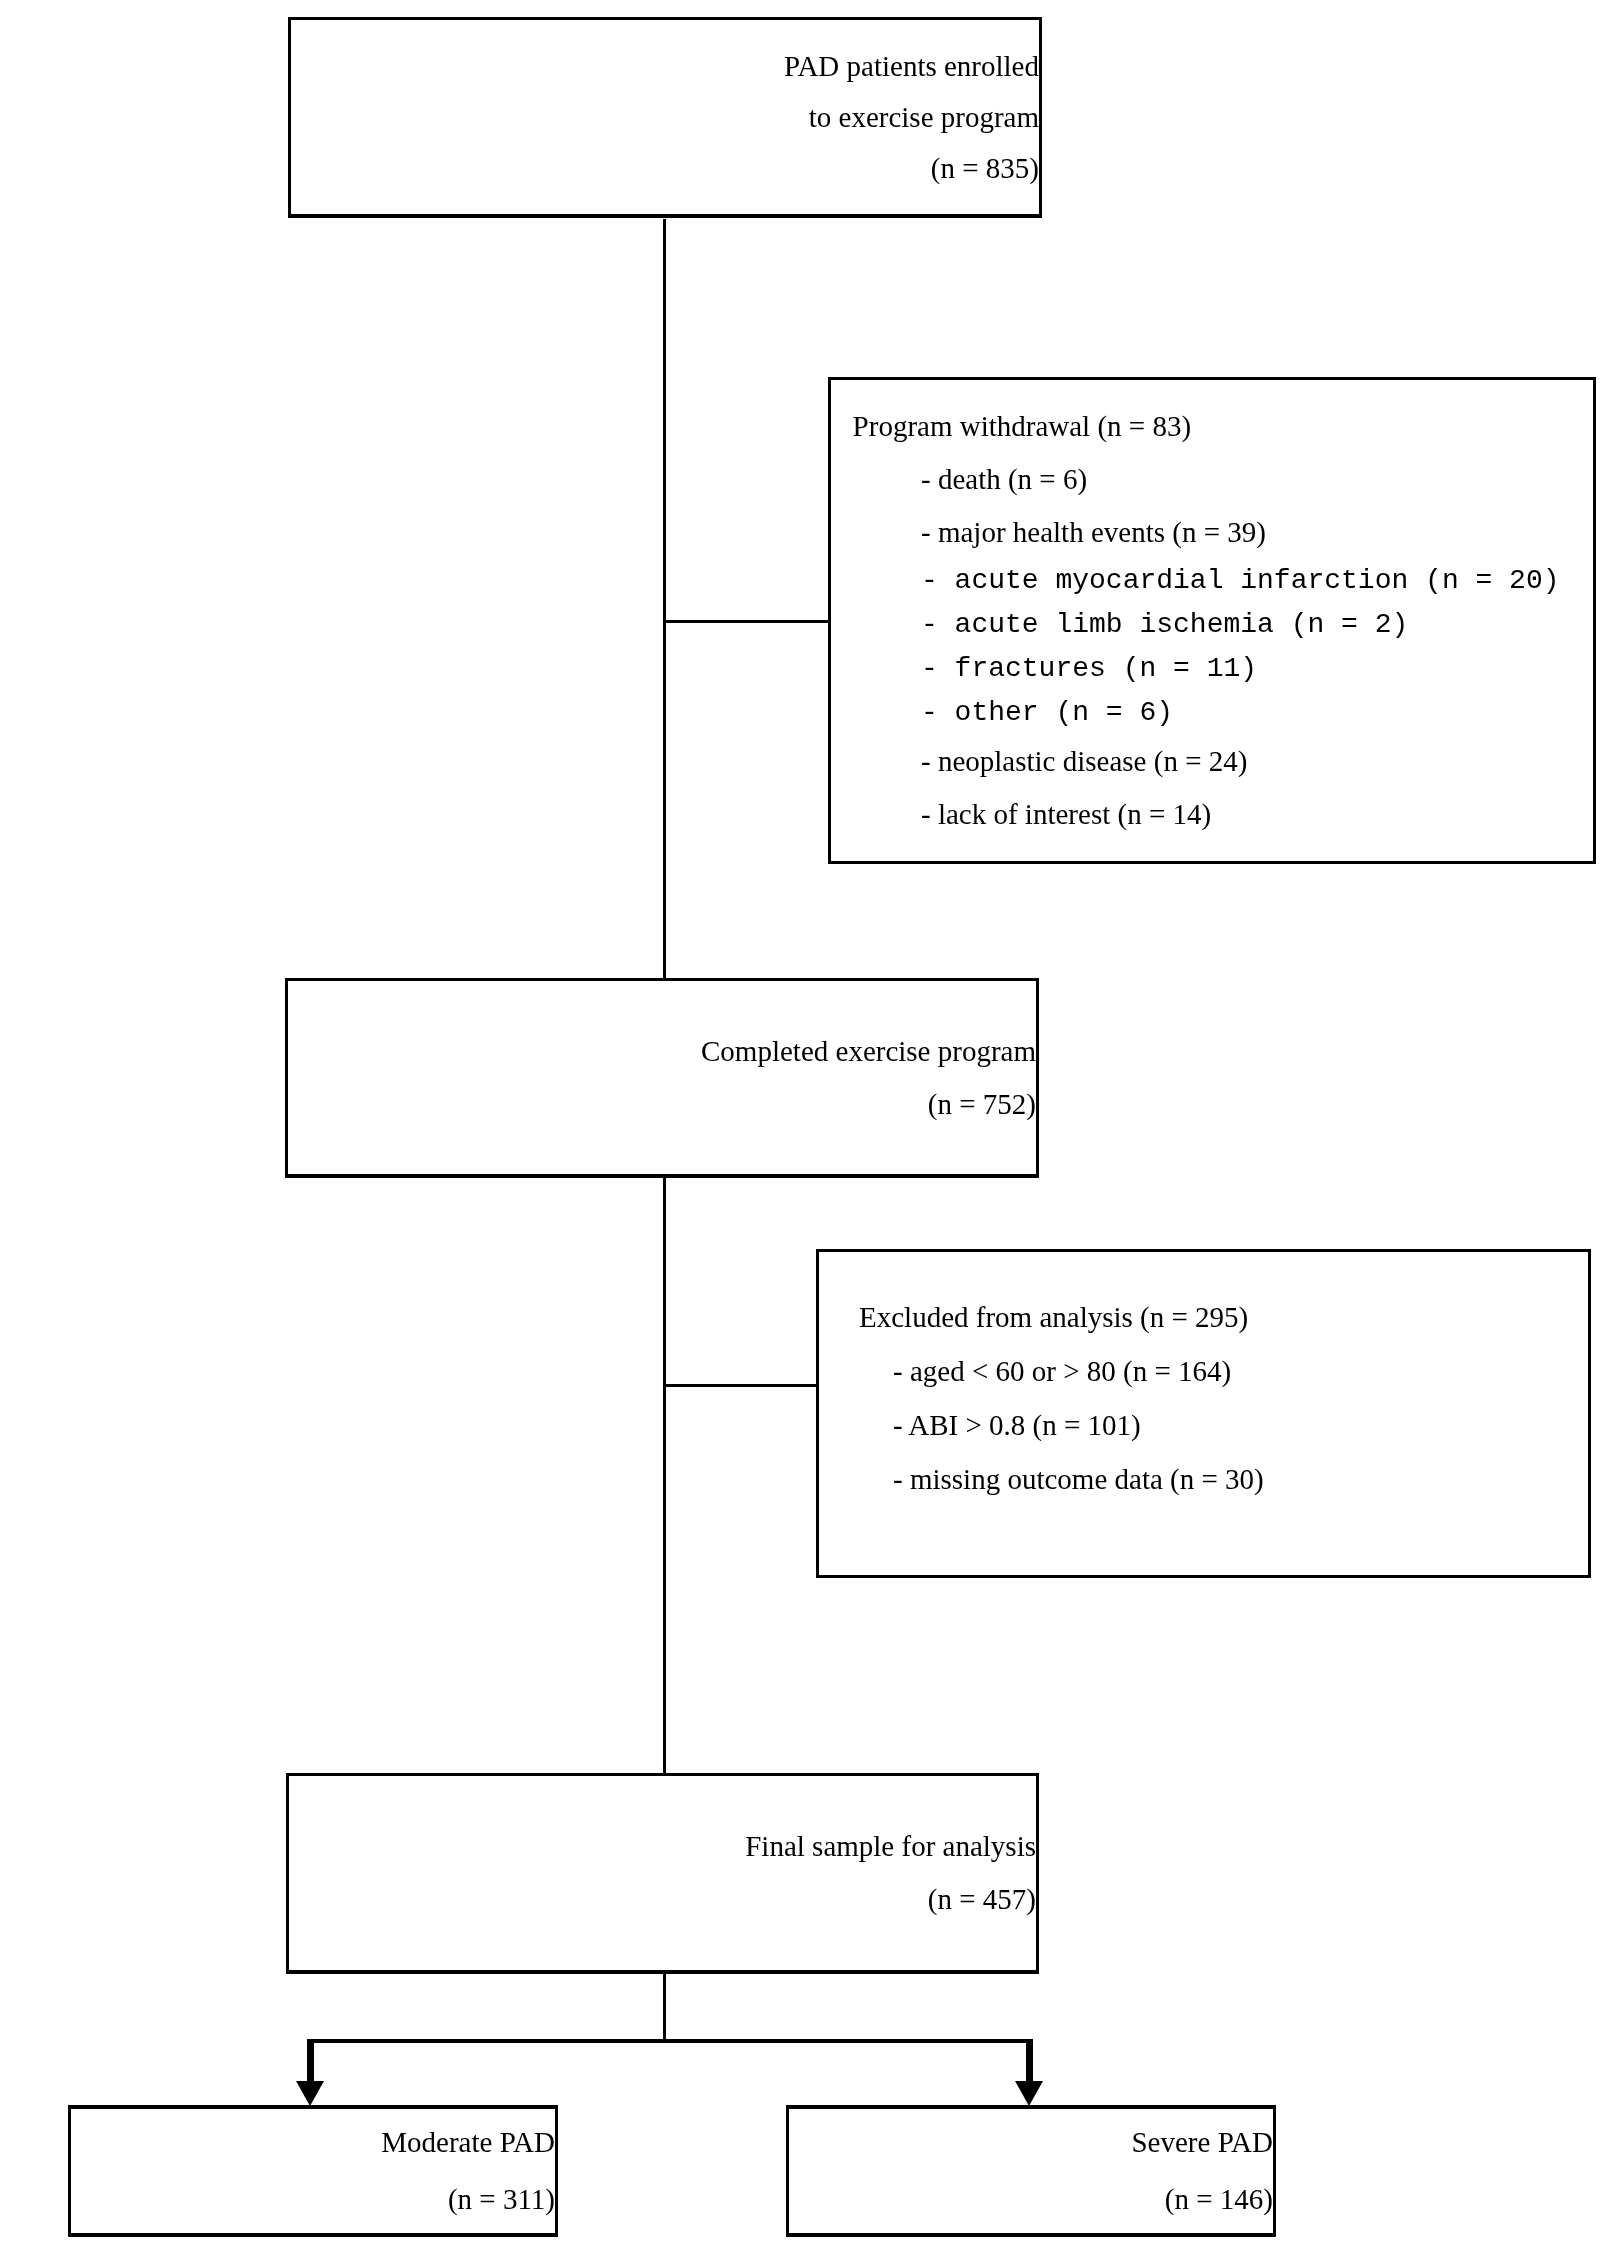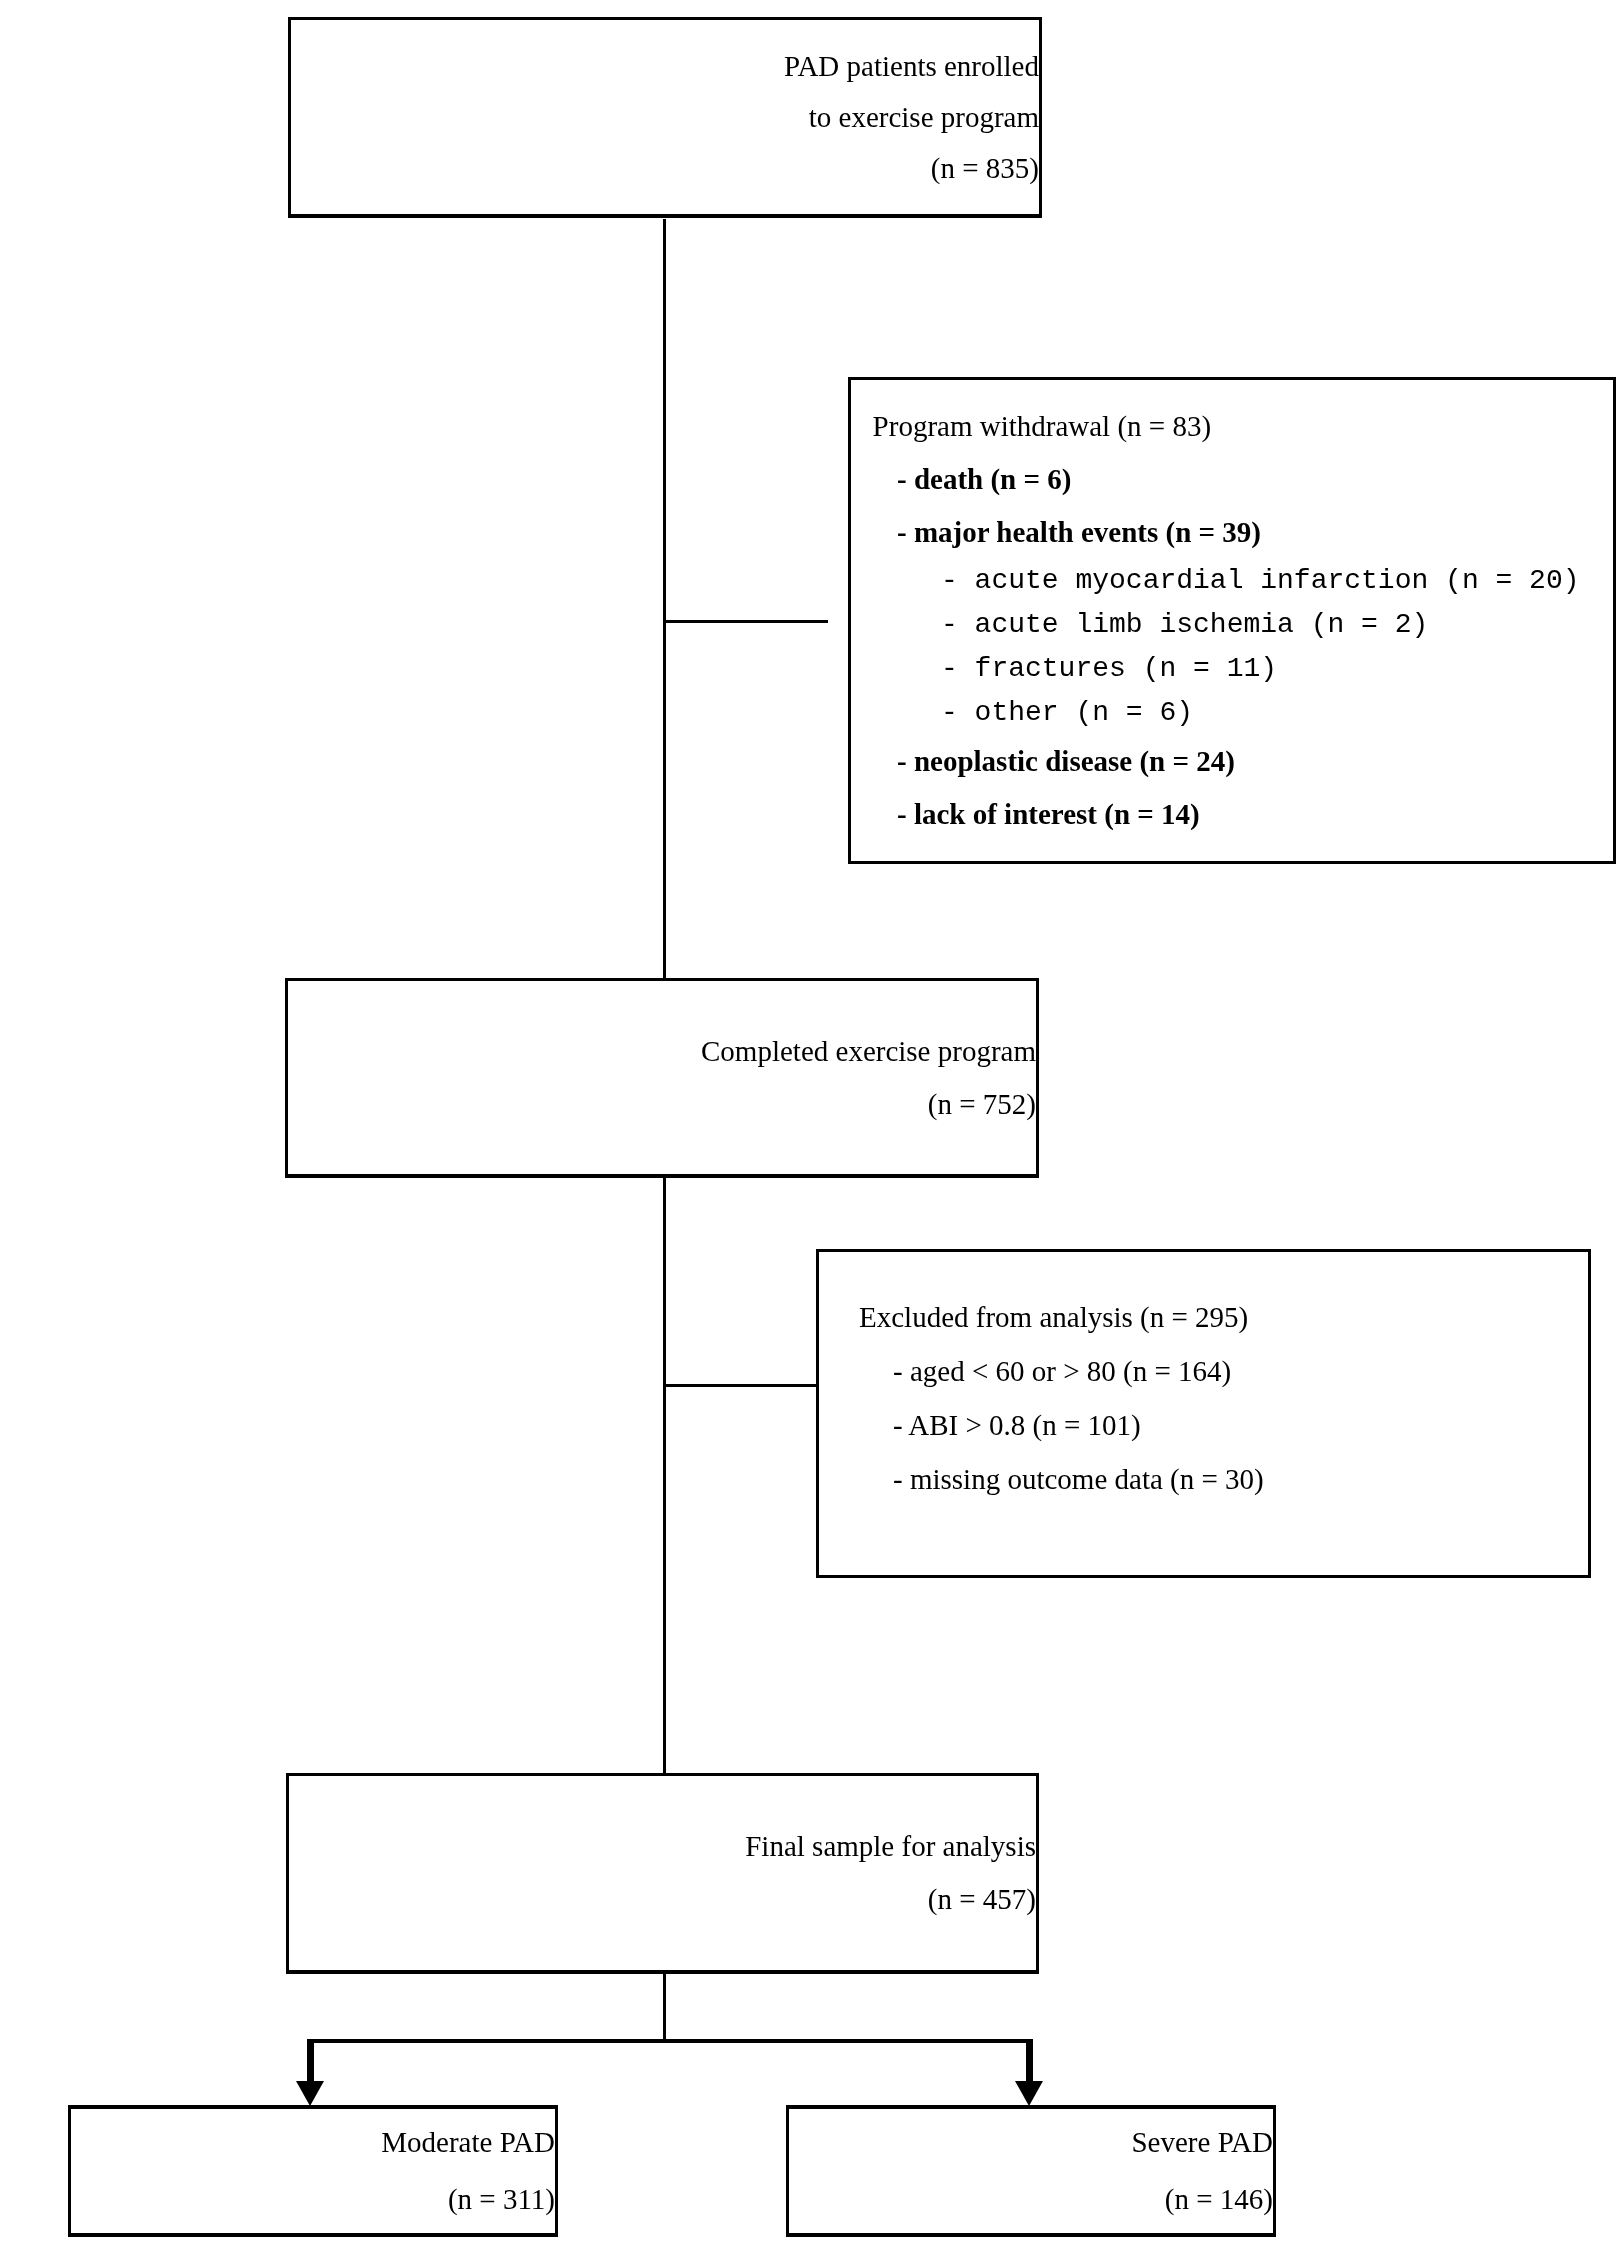--- a/index.html
+++ b/index.html
@@ -36,42 +36,42 @@
     border-top-width: 4.3px;
     border-bottom-width: 4.3px;
   }
   .bottom-box .flow-line { line-height: 57px; }
   .side-box {
     font-size: 29px;
     text-align: left;
   }
   .side-withdrawal { padding-top: 20px; }
   .side-withdrawal .side-title { padding-left: 21.6px;  line-height: 53px; white-space: nowrap; }
-  .side-withdrawal .lvl1       { padding-left: 46px; line-height: 53px; white-space: nowrap; font-weight: bold; }
+  .side-withdrawal .lvl1       { padding-left: 90px; line-height: 53px; white-space: nowrap; }
   .side-withdrawal .lvl2       { padding-left: 90px; line-height: 44px; font-size: 28px; white-space: nowrap; font-family: Liberation Mono, monospace; }
   .side-excluded { padding-top: 38px; }
   .side-excluded .side-title { padding-left: 40px;  line-height: 54px; white-space: nowrap; }
   .side-excluded .lvl1       { padding-left: 74px; line-height: 54px; white-space: nowrap; }
   .connector {
     position: absolute;
     background: #000000;
   }
   .arrowhead {
     position: absolute;
     width: 0;
     height: 0;
     border-left: 14px solid transparent;
     border-right: 14px solid transparent;
     border-top: 25px solid #000000;
   }
 
   
   .box-enrolled   { left: 288px;  top: 17px;   width: 754px; height: 201px; }
   .v1             { left: 663px; top: 219px;  width: 3.1px;    height: 759px; }
-  .side-withdrawal{ left: 828px; top: 377px;  width: 768px; height: 487px; margin-left: 20px; }
+  .side-withdrawal{ left: 828px; top: 377px;  width: 768px; height: 487px; }
   .h1             { left: 666px; top: 620px; width: 162px;  height: 3.1px; }
   .box-completed  { left: 285px;  top: 978px; width: 754px; height: 200px; }
   .v2             { left: 663px; top: 1178px; width: 3.1px;    height: 595px; }
   .side-excluded  { left: 816px; top: 1249px; width: 775px; height: 329px; }
   .h2             { left: 666px; top: 1384px; width: 150px;  height: 3.1px; }
   .box-final      { left: 286px;  top: 1773px; width: 753px; height: 201px; }
   .v3             { left: 663px; top: 1974px; width: 3.1px;    height: 67px; }
   .split-bar      { left: 310px;  top: 2039px; width: 722px; height: 4.3px; }
   .stub-left      { left: 307px;  top: 2039px; width: 6.8px;   height: 43px; }
   .stub-right     { left: 1026px; top: 2039px; width: 6.8px;   height: 43px; }

